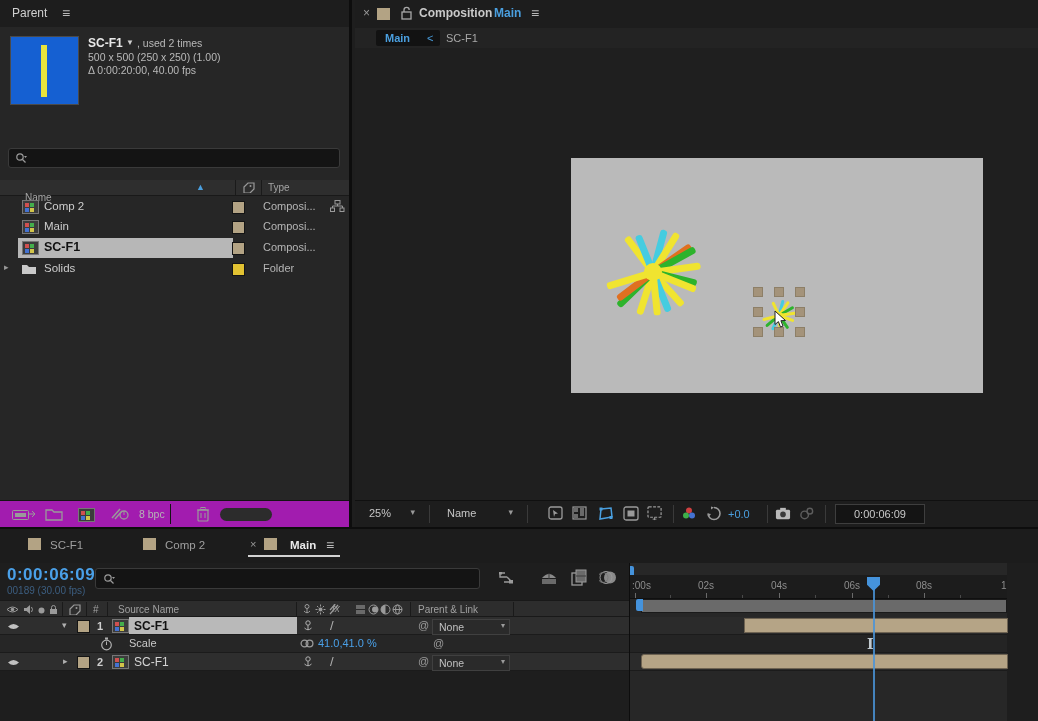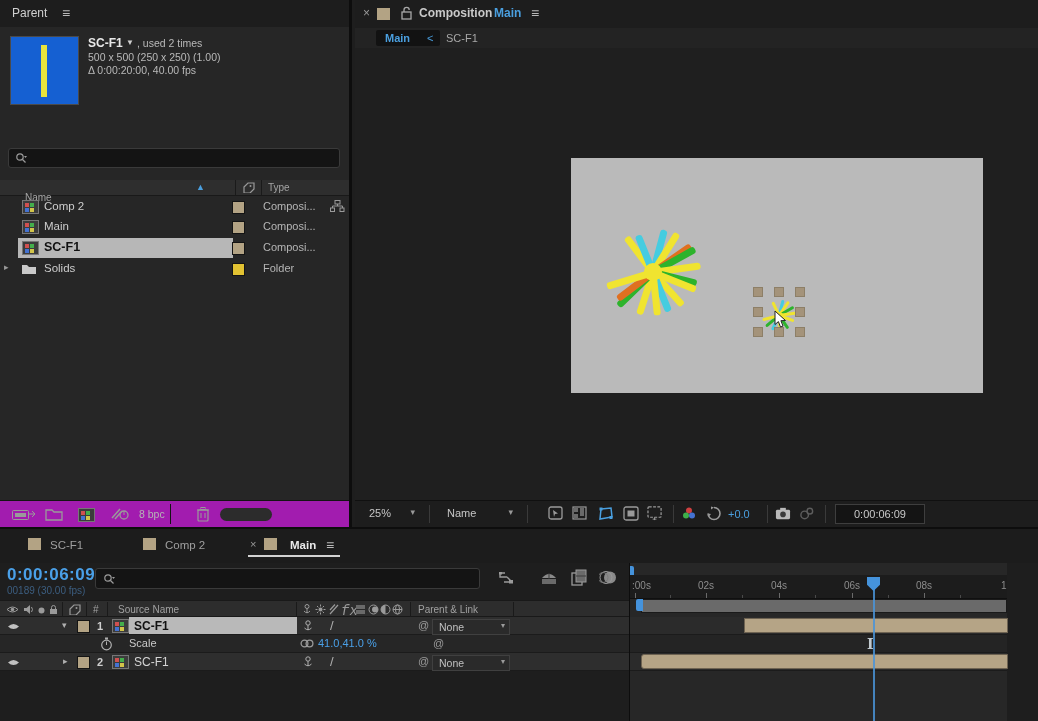--- a/index.html
+++ b/index.html
@@ -393,21 +393,21 @@
             <circle cx="5" cy="2.5" r="2" fill="none" stroke="#9a9a9a"></circle>
             <path d="M5 4.5 V9 M2 7 q3 3.5 6 0" fill="none" stroke="#9a9a9a"></path>
           </svg>
         <svg class="abs" style="left:315px;top:3px;" width="11" height="11" viewBox="0 0 11 11">
             <circle cx="5.5" cy="5.5" r="2" fill="#9a9a9a"></circle>
             <path d="M5.5 0.5 v2 M5.5 8.5 v2 M0.5 5.5 h2 M8.5 5.5 h2 M2 2 l1.4 1.4 M7.6 7.6 L9 9 M9 2 L7.6 3.4 M3.4 7.6 L2 9" stroke="#9a9a9a"></path>
           </svg>
         <svg class="abs" style="left:329px;top:3px;" width="10" height="11" viewBox="0 0 10 11">
             <path d="M1 10 L9 1 M1 6 L6 0.5" stroke="#9a9a9a" stroke-width="1.2"></path>
           </svg>
-        <span class="abs" style="left:341px;top:2px;font-style:italic;font-size:14px;color:#9a9a9a;font-family:Liberation Mono, monospace;">fx</span>
+        <span class="abs" style="left:332px;top:2px;font-style:italic;font-size:10px;color:#9a9a9a;">fx</span>
         <svg class="abs" style="left:355px;top:3px;" width="11" height="11" viewBox="0 0 11 11">
             <rect x="1" y="1" width="9" height="9" fill="#6a6a6a"></rect>
             <line x1="1" y1="5.5" x2="10" y2="5.5" stroke="#2a2a2a"></line>
           </svg>
         <svg class="abs" style="left:368px;top:3px;" width="11" height="11" viewBox="0 0 11 11">
             <circle cx="5.5" cy="5.5" r="4.5" fill="none" stroke="#9a9a9a"></circle>
             <circle cx="7" cy="5.5" r="3" fill="#9a9a9a"></circle>
           </svg>
         <svg class="abs" style="left:380px;top:3px;" width="11" height="11" viewBox="0 0 11 11">
             <circle cx="5.5" cy="5.5" r="4.5" fill="none" stroke="#9a9a9a"></circle>

